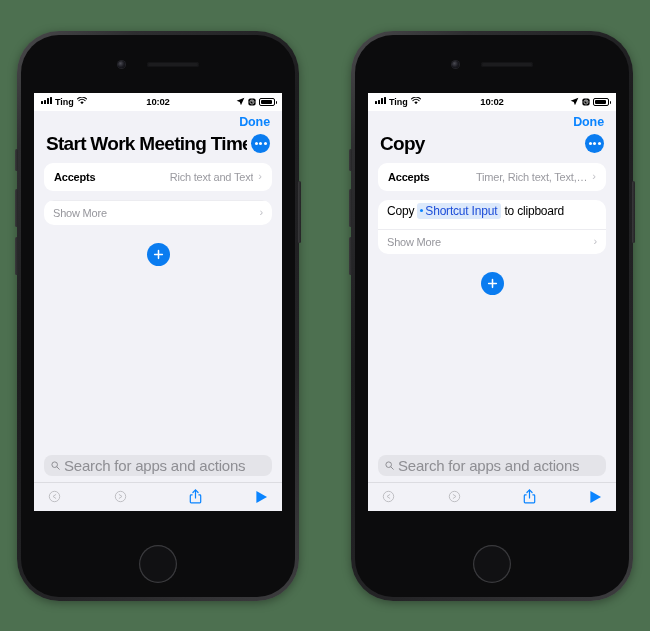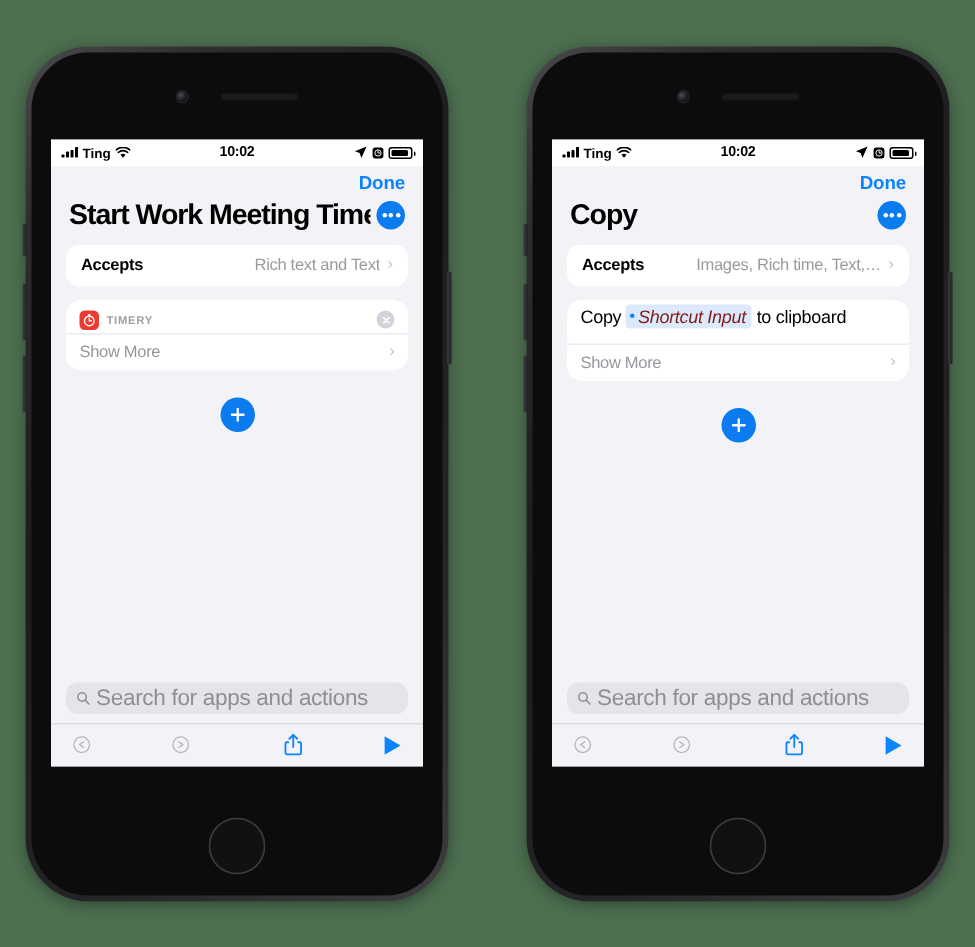--- a/index.html
+++ b/index.html
@@ -101,21 +101,21 @@
     height: 18px;
     display: flex;
     align-items: center;
     padding: 0 7px;
     font-size: 9px;
     font-weight: bold;
     color: #000;
     background: #ffffff;
     flex: none;
   }
-  .sb-left { display: flex; align-items: center; gap: 3px; flex: 1; }
+  .sb-left { display: flex; gap: 3px; flex: 1; }
   .sb-center { font-size: 9.5px; letter-spacing: -0.2px; }
   .sb-right { display: flex; align-items: center; gap: 3px; flex: 1; justify-content: flex-end; }
   .sig-bars { display: flex; align-items: flex-end; gap: 1px; height: 7px; }
   .sig-bars i { width: 2px; background: #000; border-radius: 0.5px; display: block; }
   .sig-bars i:nth-child(1){height:2.5px;}
   .sig-bars i:nth-child(2){height:4px;}
   .sig-bars i:nth-child(3){height:5.5px;}
   .sig-bars i:nth-child(4){height:7px;}
   .carrier { font-size: 9px; font-weight: bold; }
   .battery {
@@ -282,26 +282,25 @@
     line-height: 19px;
     color: #000;
     letter-spacing: -0.2px;
   }
   .card-body .tok-plain { color: #000; }
   .tok-link {
     color: #0a84ff;
     font-weight: normal;
   }
   .tok-var {
-    color: #7f1d1d;
+    color: #1d4ed8;
     background: #dce9fb;
     border-radius: 3px;
     padding: 1px 4px 1px 3px;
     white-space: nowrap;
-    font-style: italic;
   }
   .tok-var .dot {
     display: inline-block;
     width: 3px; height: 3px;
     border-radius: 50%;
     background: #0a84ff;
     vertical-align: middle;
     margin-right: 2px;
     margin-bottom: 1px;
   }
@@ -455,35 +454,20 @@
 
         <div class="content">
 
           <div class="accepts-card">
             <span class="accepts-label">Accepts</span>
             <span class="accepts-value">Rich text and Text</span>
             <span class="chev">›</span>
           </div>
 
           <div class="action-card">
-            <div class="card-head">
-              <span class="app-icon">
-                <svg width="9" height="9" viewBox="0 0 12 12">
-                  <circle cx="6" cy="6.6" r="4.2" fill="none" stroke="#fff" stroke-width="1.3"></circle>
-                  <path d="M6 4.2 V6.6 H8" stroke="#fff" stroke-width="1.1" fill="none" stroke-linecap="round"></path>
-                  <rect x="4.6" y="0.6" width="2.8" height="1.3" rx="0.5" fill="#fff"></rect>
-                </svg>
-              </span>
-              <span class="app-name">TIMERY</span>
-              <span class="close-btn">
-                <svg width="7" height="7" viewBox="0 0 8 8">
-                  <path d="M2 2 L6 6 M6 2 L2 6" stroke="#fff" stroke-width="1.3" stroke-linecap="round"></path>
-                </svg>
-              </span>
-            </div>
             <div class="show-more">
               <span>Show More</span>
               <span class="chev">›</span>
             </div>
           </div>
 
           <div class="add-row">
             <div class="add-btn">
               <svg width="11" height="11" viewBox="0 0 12 12">
                 <path d="M6 1.8 V10.2 M1.8 6 H10.2" stroke="#fff" stroke-width="1.7" stroke-linecap="round"></path>
@@ -589,21 +573,21 @@
             <span></span>
               <span></span>
               <span></span>
           </div>
         </div>
 
         <div class="content">
 
           <div class="accepts-card">
             <span class="accepts-label">Accepts</span>
-            <span class="accepts-value">Images, Rich time, Text,…</span>
+            <span class="accepts-value">Timer, Rich text, Text,…</span>
             <span class="chev">›</span>
           </div>
 
           <div class="action-card">
             <div class="card-body">
               <span class="tok-plain">Copy</span>
               <span class="tok-var"><span class="dot"></span><span>Shortcut Input</span></span>
               <span class="tok-plain">to</span>
               <span class="tok-plain">clipboard</span>
             </div>

